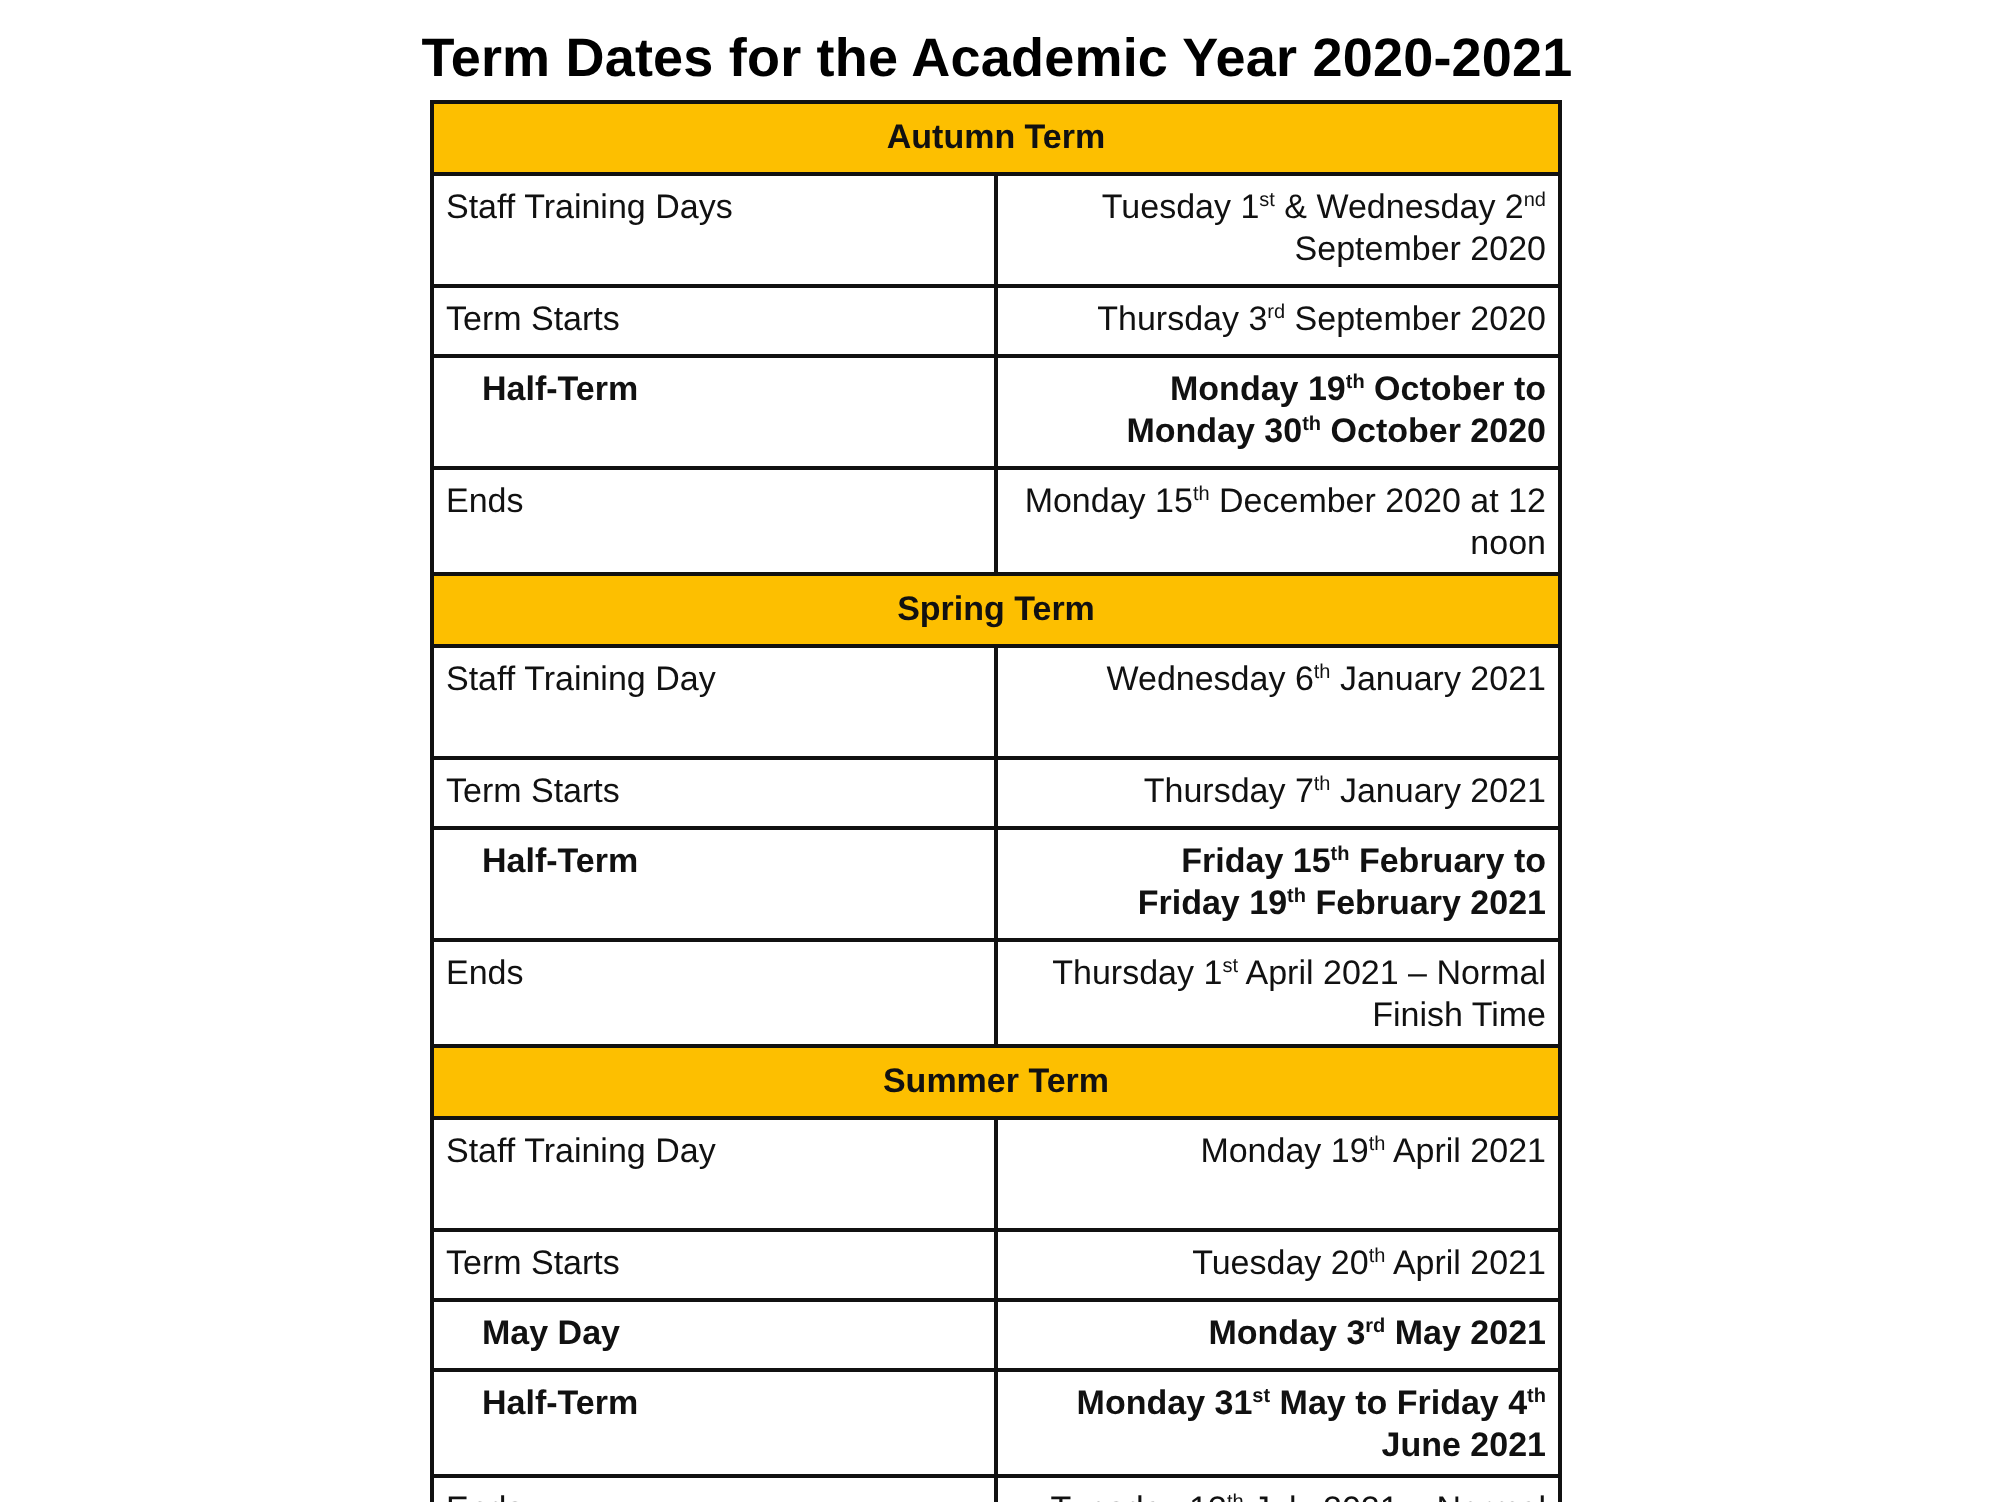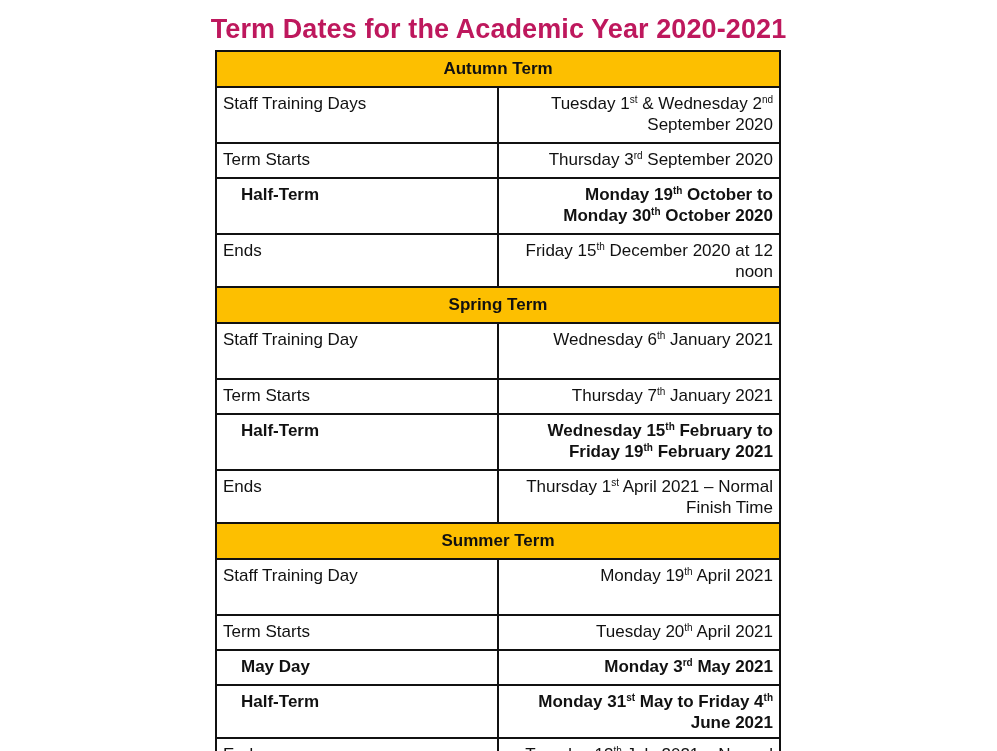--- a/index.html
+++ b/index.html
@@ -1,19 +1,19 @@
 <!DOCTYPE html>
 <html><head>
 <meta charset="utf-8">
 <style>
   html, body { margin: 0; padding: 0; background: #ffffff; }
   body { width: 997px; height: 751px; position: relative; overflow: hidden;
          font-family: "Liberation Sans", sans-serif; color: #111; }
   .title { position: absolute; left: 0; width: 997px; top: 14px; text-align: center;
-           font-size: 27px; font-weight: bold; letter-spacing: 0.1px; color: #be185d; }
+           font-size: 27px; font-weight: bold; letter-spacing: 0.1px; color: #000000; }
   table.terms { position: absolute; left: 215px; top: 50px; width: 566px;
                 border-collapse: collapse; table-layout: fixed; }
   table.terms td { border: 2px solid #111; font-size: 17px; vertical-align: top;
                    padding: 5px 6px 4px 6px; line-height: 21px; }
   table.terms td.label { width: 118px; text-align: left; }
   table.terms td.value { text-align: right; }
   table.terms td.head { background: #fdbf00; text-align: center; font-weight: bold;
                         padding: 6px 6px 6px 6px; height: 22px; }
   tr.bold td { font-weight: bold; padding-left: 24px; }
   tr.tall td { height: 45px; }
@@ -40,37 +40,37 @@
       </tr>
       <tr class="bold tall">
         <td class="label">Half-Term</td>
         <td class="value">
           <div><span>Monday 19</span><sup>th</sup><span> October to</span></div>
           <div><span>Monday 30</span><sup>th</sup><span> October 2020</span></div>
         </td>
       </tr>
       <tr class="single">
         <td class="label">Ends</td>
-        <td class="value"><span>Friday 15</span><sup>th</sup><span> December 2020 at 12 noon</span></td>
+        <td class="value"><span>Monday 15</span><sup>th</sup><span> December 2020 at 12 noon</span></td>
       </tr>
       <tr>
         <td class="head" colspan="2">Spring Term</td>
       </tr>
       <tr class="tall">
         <td class="label">Staff Training Day</td>
         <td class="value"><span>Wednesday 6</span><sup>th</sup><span> January 2021</span></td>
       </tr>
       <tr class="single">
         <td class="label">Term Starts</td>
         <td class="value"><span>Thursday 7</span><sup>th</sup><span> January 2021</span></td>
       </tr>
       <tr class="bold tall">
         <td class="label">Half-Term</td>
         <td class="value">
-          <div><span>Wednesday 15</span><sup>th</sup><span> February to</span></div>
+          <div><span>Friday 15</span><sup>th</sup><span> February to</span></div>
           <div><span>Friday 19</span><sup>th</sup><span> February 2021</span></div>
         </td>
       </tr>
       <tr class="single">
         <td class="label">Ends</td>
         <td class="value"><span>Thursday 1</span><sup>st</sup><span> April 2021 – Normal Finish Time</span></td>
       </tr>
       <tr>
         <td class="head" colspan="2">Summer Term</td>
       </tr>

